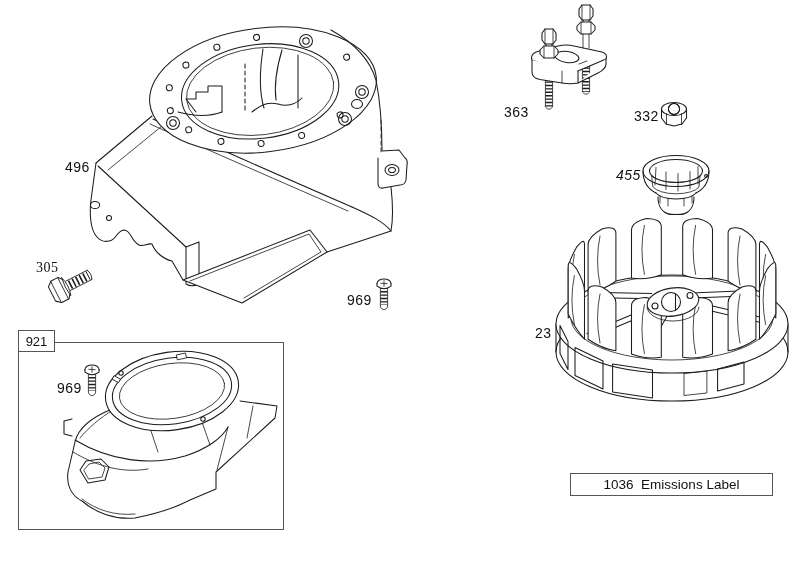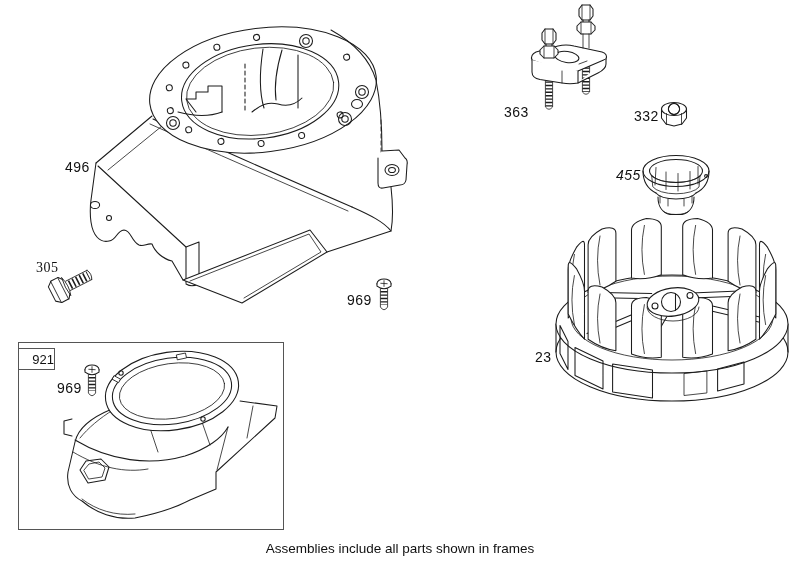--- a/index.html
+++ b/index.html
@@ -323,28 +323,30 @@
       <circle cx="121" cy="373" r="2.2"></circle>
       <circle cx="203" cy="419" r="2.2"></circle>
       <rect x="177" y="354" width="9" height="5" transform="rotate(-12 181 356)" class="w thin"></rect>
       <rect x="113" y="377" width="7" height="4" transform="rotate(28 116 379)" class="w thin"></rect>
 
       <use href="#pan-screw" transform="translate(92,369)"></use>
     </g>
   </svg>
 
   <div class="frame" style="left:18px;top:342px;width:264px;height:186px;"></div>
-  <div class="corner-box" style="left:18px;top:348px;width:35px;height:20px;justify-content:flex-end;">
+  <div class="corner-box" style="left:18px;top:330px;width:35px;height:20px;">
     <span>921</span>
   </div>
 
+  <div class="emissions-box" style="left:570px;top:473px;width:201px;height:21px;">
+    <span>1036&nbsp; Emissions Label</span>
+  </div>
 
   <span class="part-label" style="left:65px;top:159px;">496</span>
   <span class="part-label" style="left:36px;top:260px;font-family:Liberation Serif, serif;">305</span>
   <span class="part-label" style="left:347px;top:292px;">969</span>
   <span class="part-label" style="left:504px;top:83px;margin-top:21px;">363</span>
   <span class="part-label" style="left:634px;top:108px;">332</span>
   <span class="part-label" style="left:616px;top:167px;font-style:italic;">455</span>
-  <span class="part-label" style="left:535px;top:325px;margin-top:24px;">23</span>
+  <span class="part-label" style="left:535px;top:325px;">23</span>
   <span class="part-label" style="left:57px;top:380px;">969</span>
 
-  <div class="caption" style="top:541px;">Assemblies include all parts shown in frames</div>
 </div>
 
 </body></html>

